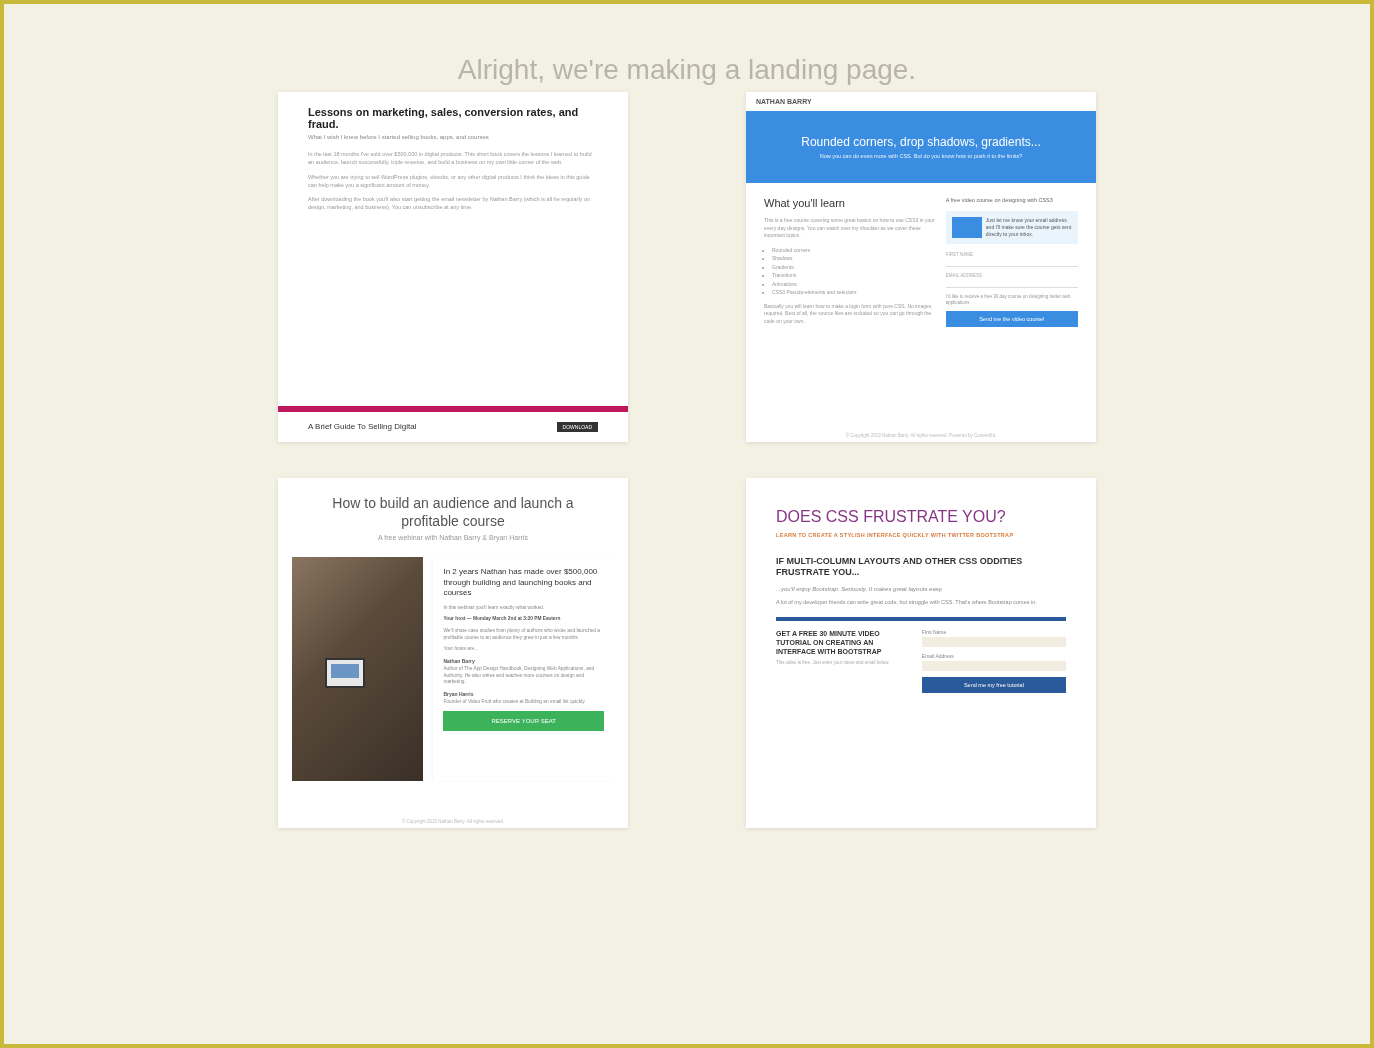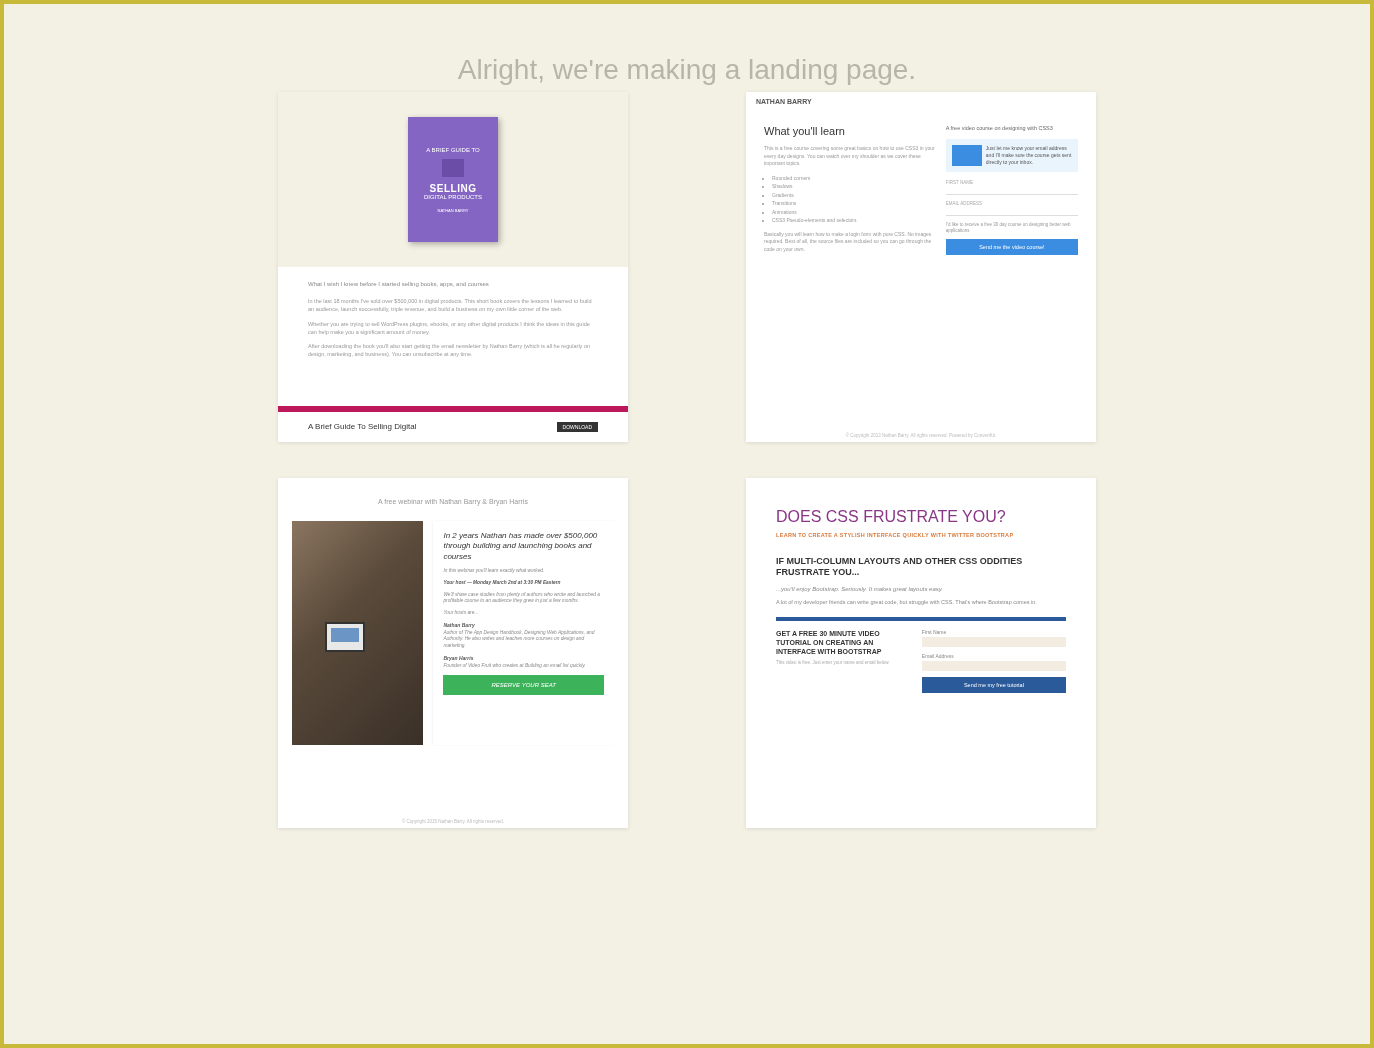--- a/index.html
+++ b/index.html
@@ -60,21 +60,21 @@
     .t2-foot { text-align:center; font-size:4.5px; color:#bbb; padding:4px; position:absolute; bottom:0; left:0; right:0; }
 
     
     .t3-head { text-align:center; padding:16px 30px 8px; }
     .t3-h { font-size:14px; color:#555; font-weight:400; line-height:1.3; }
     .t3-sub { font-size:7px; color:#999; margin-top:4px; }
     .t3-body { display:flex; gap:10px; padding:8px 14px; height:240px; }
     .t3-img { flex:0.9; background:linear-gradient(135deg,#8a7560 0%,#5a4a3a 40%,#3a3028 100%); position:relative; }
     .t3-tablet { position:absolute; top:45%; left:25%; width:40px; height:30px; background:#e8e8e8; border:2px solid #333; }
     .t3-tablet::after { content:''; position:absolute; top:4px; left:4px; right:4px; height:14px; background:#6a95c5; }
-    .t3-content { flex:1.1; background:#fff; padding:10px 10px; font-size:5.5px; box-shadow:-1px 0 2px rgba(0,0,0,0.05);font-style:italic; }
+    .t3-content { flex:1.1; background:#fff; padding:10px 10px; font-size:5.5px; box-shadow:-1px 0 2px rgba(0,0,0,0.05); }
     .t3-ch { font-size:8px; color:#333; line-height:1.3; margin-bottom:6px; }
     .t3-cp { color:#888; line-height:1.4; margin-bottom:5px; font-size:4.8px; }
     .t3-name { font-size:5px; font-weight:600; color:#555; margin-bottom:2px; }
     .t3-btn { background:#3cb35a; color:#fff; text-align:center; padding:7px; font-size:6px; margin-top:4px; }
     .t3-foot { text-align:center; font-size:4.5px; color:#bbb; padding:4px; position:absolute; bottom:0; left:0; right:0; }
 
     
     .t4 { padding:30px 30px 10px; }
     .t4-h { font-size:16px; font-weight:400; color:#8a3686; line-height:1.15; margin-bottom:6px; }
     .t4-sub { font-size:5.5px; color:#d87a3a; font-weight:600; letter-spacing:0.3px; line-height:1.3; margin-bottom:16px; }
@@ -93,43 +93,39 @@
 </head>
 <body>
 
 <div class="header">
   <div class="subtitle">Alright, we're making a landing page.</div>
 </div>
 
 <div class="grid">
 
   <div class="card">
-    <div class="t1-top">
-      <div class="book">
-        <div>A BRIEF GUIDE TO</div>
-        <div class="book-icon"></div>
-        <div class="book-title">SELLING</div>
-        <div>DIGITAL PRODUCTS</div>
-        <div style="margin-top:8px;font-size:4px;">NATHAN BARRY</div>
-      </div>
-    </div>
     <div class="t1-bottom">
+      <div class="t1-h">Lessons on marketing, sales, conversion rates, and fraud.</div>
       <div class="t1-sub">What I wish I knew before I started selling books, apps, and courses</div>
       <div class="t1-p">In the last 18 months I've sold over $500,000 in digital products. This short book covers the lessons I learned to build an audience, launch successfully, triple revenue, and build a business on my own little corner of the web.</div>
       <div class="t1-p">Whether you are trying to sell WordPress plugins, ebooks, or any other digital products I think the ideas in this guide can help make you a significant amount of money.</div>
       <div class="t1-p">After downloading the book you'll also start getting the email newsletter by Nathan Barry (which is all he regularly on design, marketing, and business). You can unsubscribe at any time.</div>
     </div>
     <div class="t1-footer">
       <div>A Brief Guide To Selling Digital</div>
       <div class="t1-btn">DOWNLOAD</div>
     </div>
   </div>
 
   <div class="card">
     <div class="t2-nav">NATHAN BARRY</div>
+    <div class="t2-hero">
+      <div class="t2-hero-h">Rounded corners, drop shadows, gradients...</div>
+      <div class="t2-hero-p">Now you can do even more with CSS. But do you know how to push it to the limits?</div>
+    </div>
     <div class="t2-main">
       <div class="t2-left">
         <div class="t2-left-h">What you'll learn</div>
         <div class="t2-left-p">This is a free course covering some great basics on how to use CSS3 in your every day designs. You can watch over my shoulder as we cover these important topics.</div>
         <ul class="t2-list">
           <li>Rounded corners</li>
           <li>Shadows</li>
           <li>Gradients</li>
           <li>Transitions</li>
           <li>Animations</li>
@@ -149,20 +145,21 @@
         <div class="t2-field"></div>
         <div class="t2-check">I'd like to receive a free 30 day course on designing better web applications</div>
         <div class="t2-cta">Send me the video course!</div>
       </div>
     </div>
     <div class="t2-foot">© Copyright 2013 Nathan Barry. All rights reserved. Powered by ConvertKit.</div>
   </div>
 
   <div class="card">
     <div class="t3-head">
+      <div class="t3-h">How to build an audience and launch a profitable course</div>
       <div class="t3-sub">A free webinar with Nathan Barry &amp; Bryan Harris</div>
     </div>
     <div class="t3-body">
       <div class="t3-img">
         <div class="t3-tablet"></div>
       </div>
       <div class="t3-content">
         <div class="t3-ch">In 2 years Nathan has made over $500,000 through building and launching books and courses</div>
         <div class="t3-cp">In this webinar you'll learn exactly what worked.</div>
         <div class="t3-cp" style="font-weight:600;color:#555;">Your host — Monday March 2nd at 3:30 PM Eastern</div>

